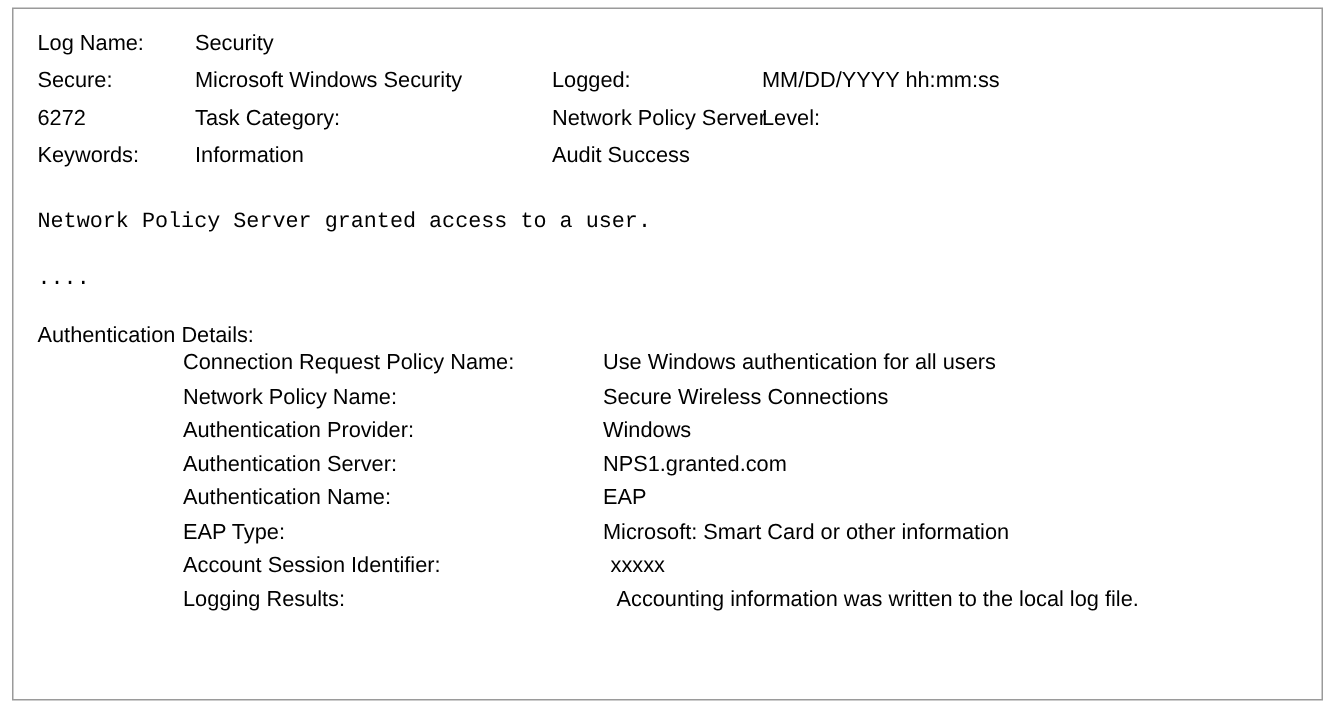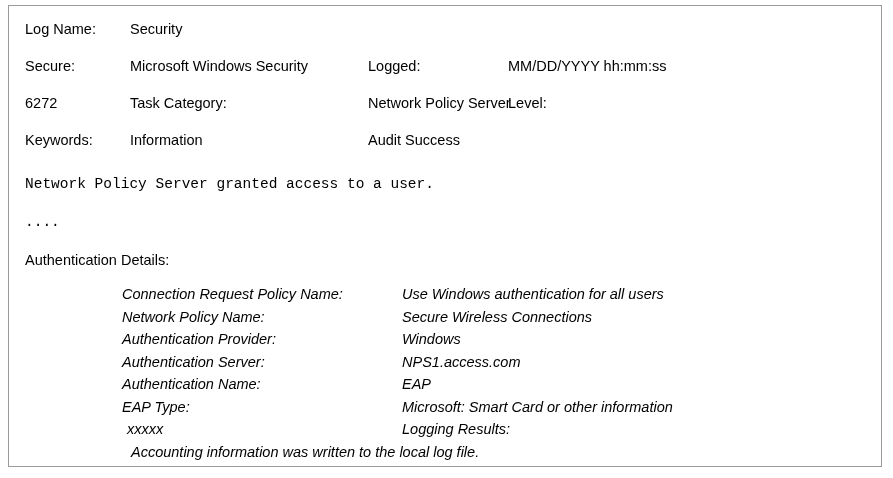--- a/index.html
+++ b/index.html
@@ -21,21 +21,21 @@
     width: 874px;
     height: 462px;
     box-sizing: border-box;
     border: 1px solid #9a9a9a;
     background: #ffffff;
     padding: 14px 16px 10px 16px;
   }
   .header-grid {
     display: grid;
     grid-template-columns: 105px 238px 140px 1fr;
-    row-gap: 19px;
+    row-gap: 7px;
     font-size: 14.5px;
     line-height: 18px;
   }
   .header-grid .cell {
     white-space: nowrap;
   }
   .header-grid .label {
     font-size: 14.5px;
   }
   .spacer-lg {
@@ -46,30 +46,29 @@
   }
   .body-line {
     font-size: 14.5px;
     line-height: 18px;
     white-space: nowrap;
     font-family: Liberation Mono, monospace;
   }
   .details-title {
     font-size: 14.5px;
     line-height: 18px;
-    margin-bottom: 16px;
+    margin-bottom: 0;
   }
   .details-grid {
     display: grid;
     grid-template-columns: 280px 1fr;
     row-gap: 4.5px;
     font-size: 14.5px;
     line-height: 18px;
     margin-left: 97px;
-    font-style: italic;
   }
   .details-grid .dkey,
   .details-grid .dval {
     white-space: nowrap;
   }
   .details-grid .dval.indent-1 {
     padding-left: 5px;
   }
   .details-grid .dval.indent-2 {
     padding-left: 9px;
@@ -117,27 +116,28 @@
     <div class="dkey">Connection Request Policy Name:</div>
     <div class="dval">Use Windows authentication for all users</div>
 
     <div class="dkey">Network Policy Name:</div>
     <div class="dval">Secure Wireless Connections</div>
 
     <div class="dkey">Authentication Provider:</div>
     <div class="dval">Windows</div>
 
     <div class="dkey">Authentication Server:</div>
-    <div class="dval">NPS1.access.com</div>
+    <div class="dval">NPS1.granted.com</div>
 
     <div class="dkey">Authentication Name:</div>
     <div class="dval">EAP</div>
 
     <div class="dkey">EAP Type:</div>
     <div class="dval">Microsoft: Smart Card or other information</div>
 
+    <div class="dkey">Account Session Identifier:</div>
     <div class="dval indent-1">xxxxx</div>
 
     <div class="dkey">Logging Results:</div>
     <div class="dval indent-2">Accounting information was written to the local log file.</div>
   </div>
 
 </div>
 
 </body></html>

